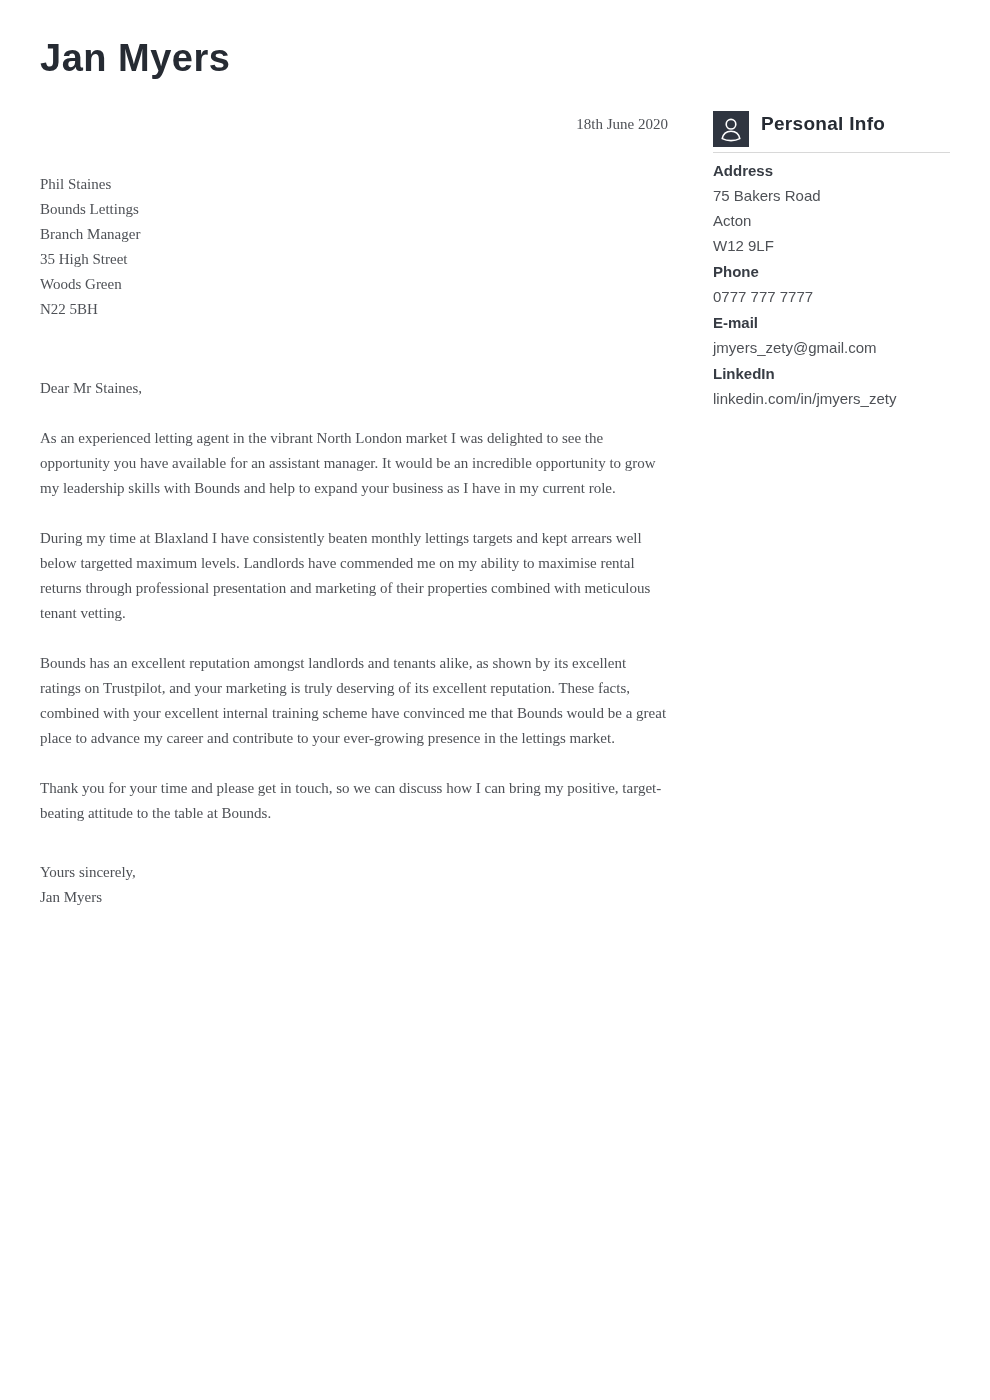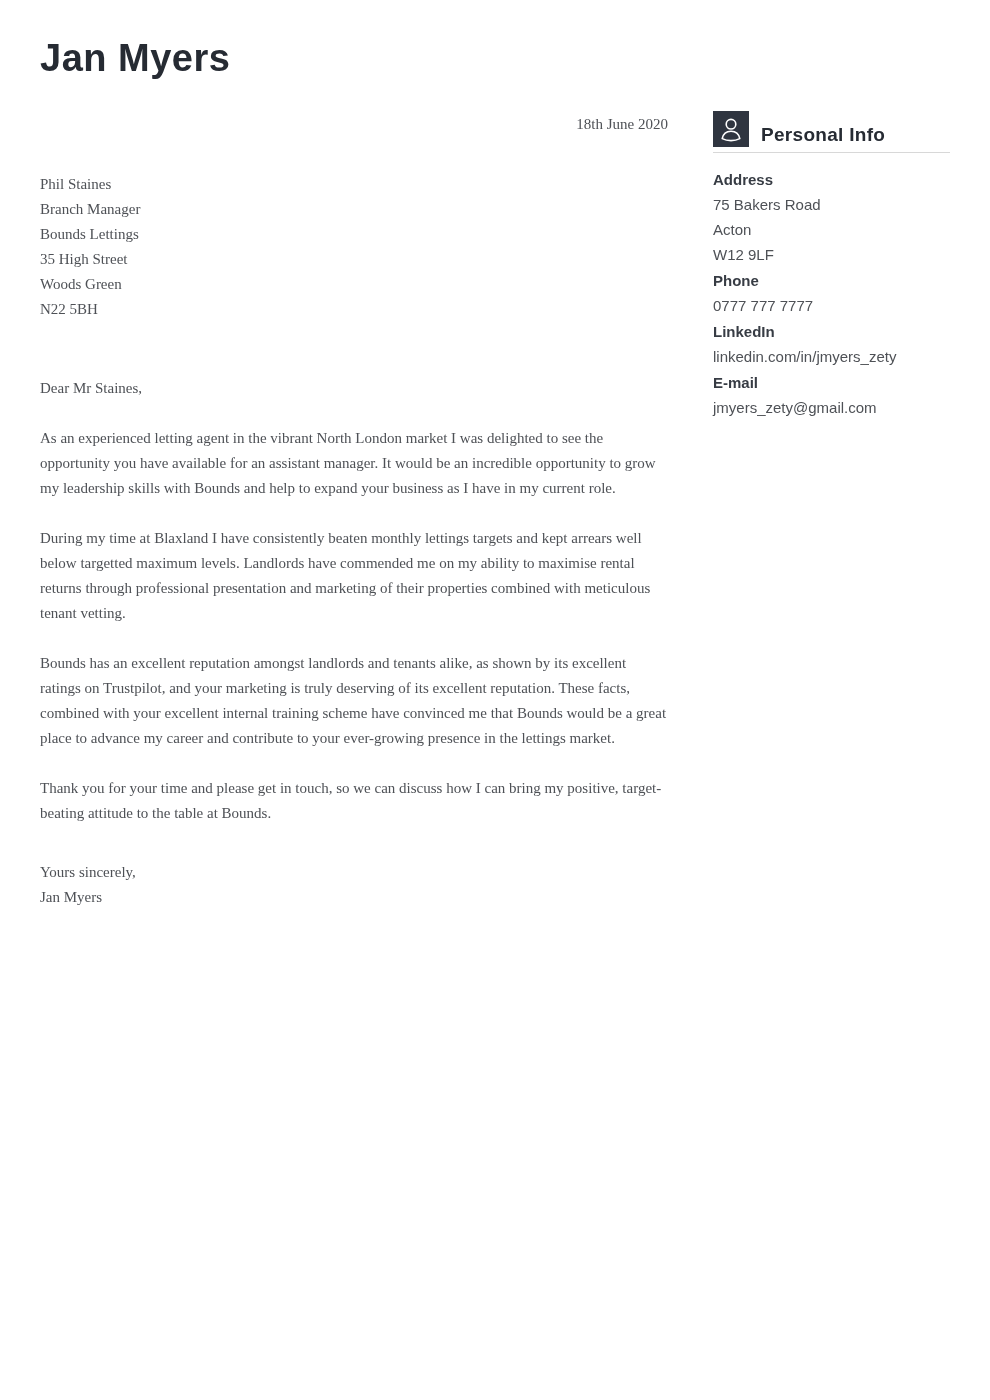--- a/index.html
+++ b/index.html
@@ -34,55 +34,55 @@
   .recipient{margin-top:35px;}
   .salutation{margin-top:54px;}
   .para{margin-top:25px;}
   .closing{margin-top:34px;}
   .signature{margin-top:0;}
   .sidebar{
     position:absolute;left:713px;top:111px;width:237px;
     font-size:15px;line-height:25px;color:var(--c-body);
   }
   .sidebar-header{
-    display:flex;align-items:flex-end;gap:12px;
+    display:flex;align-items:flex-start;gap:12px;
     padding-bottom:5px;
     border-bottom:1px solid var(--c-divider);
   }
   .icon-box{
     width:36px;height:36px;flex:0 0 36px;
     background:var(--c-icon_bg);
     display:flex;align-items:center;justify-content:center;
   }
   .icon-box svg{display:block;}
   .sidebar-title{
     font-size:19px;font-weight:bold;color:var(--c-heading);
     letter-spacing:.3px;
   }
   .side-section{margin-top:1px;}
-  .side-section.first{margin-top:14px;}
+  .side-section.first{margin-top:5px;}
   .side-label{
     font-weight:bold;color:var(--c-label);line-height:25px;
   }
   .side-value{line-height:25px;}
 </style>
 </head>
 <body>
 
 <div class="page">
 
   <h1 class="name-heading">Jan Myers</h1>
 
   <div class="main-col">
     <div class="date-line">18th June 2020</div>
 
     <div class="recipient">
       <div>Phil Staines</div>
+      <div>Bounds Lettings</div>
       <div>Branch Manager</div>
-      <div>Bounds Lettings</div>
       <div>35 High Street</div>
       <div>Woods Green</div>
       <div>N22 5BH</div>
     </div>
 
     <div class="salutation">Dear Mr Staines,</div>
 
     <p class="para">As an experienced letting agent in the vibrant North London market I was delighted to see the opportunity you have available for an assistant manager. It would be an incredible opportunity to grow my leadership skills with Bounds and help to expand your business as I have in my current role.</p>
     <p class="para">During my time at Blaxland I have consistently beaten monthly lettings targets and kept arrears well below targetted maximum levels. Landlords have commended me on my ability to maximise rental returns through professional presentation and marketing of their properties combined with meticulous tenant vetting.</p>
     <p class="para">Bounds has an excellent reputation amongst landlords and tenants alike, as shown by its excellent ratings on Trustpilot, and your marketing is truly deserving of its excellent reputation. These facts, combined with your excellent internal training scheme have convinced me that Bounds would be a great place to advance my career and contribute to your ever-growing presence in the lettings market.</p>
@@ -109,23 +109,23 @@
       <div class="side-value">Acton</div>
       <div class="side-value">W12 9LF</div>
     </div>
 
     <div class="side-section">
       <div class="side-label">Phone</div>
       <div class="side-value">0777 777 7777</div>
     </div>
 
     <div class="side-section">
-      <div class="side-label">LinkedIn</div>
-      <div class="side-value">linkedin.com/in/jmyers_zety</div>
+      <div class="side-label">E-mail</div>
+      <div class="side-value">jmyers_zety@gmail.com</div>
     </div>
 
     <div class="side-section">
-      <div class="side-label">E-mail</div>
-      <div class="side-value">jmyers_zety@gmail.com</div>
+      <div class="side-label">LinkedIn</div>
+      <div class="side-value">linkedin.com/in/jmyers_zety</div>
     </div>
   </aside>
 
 </div>
 
 </body></html>

